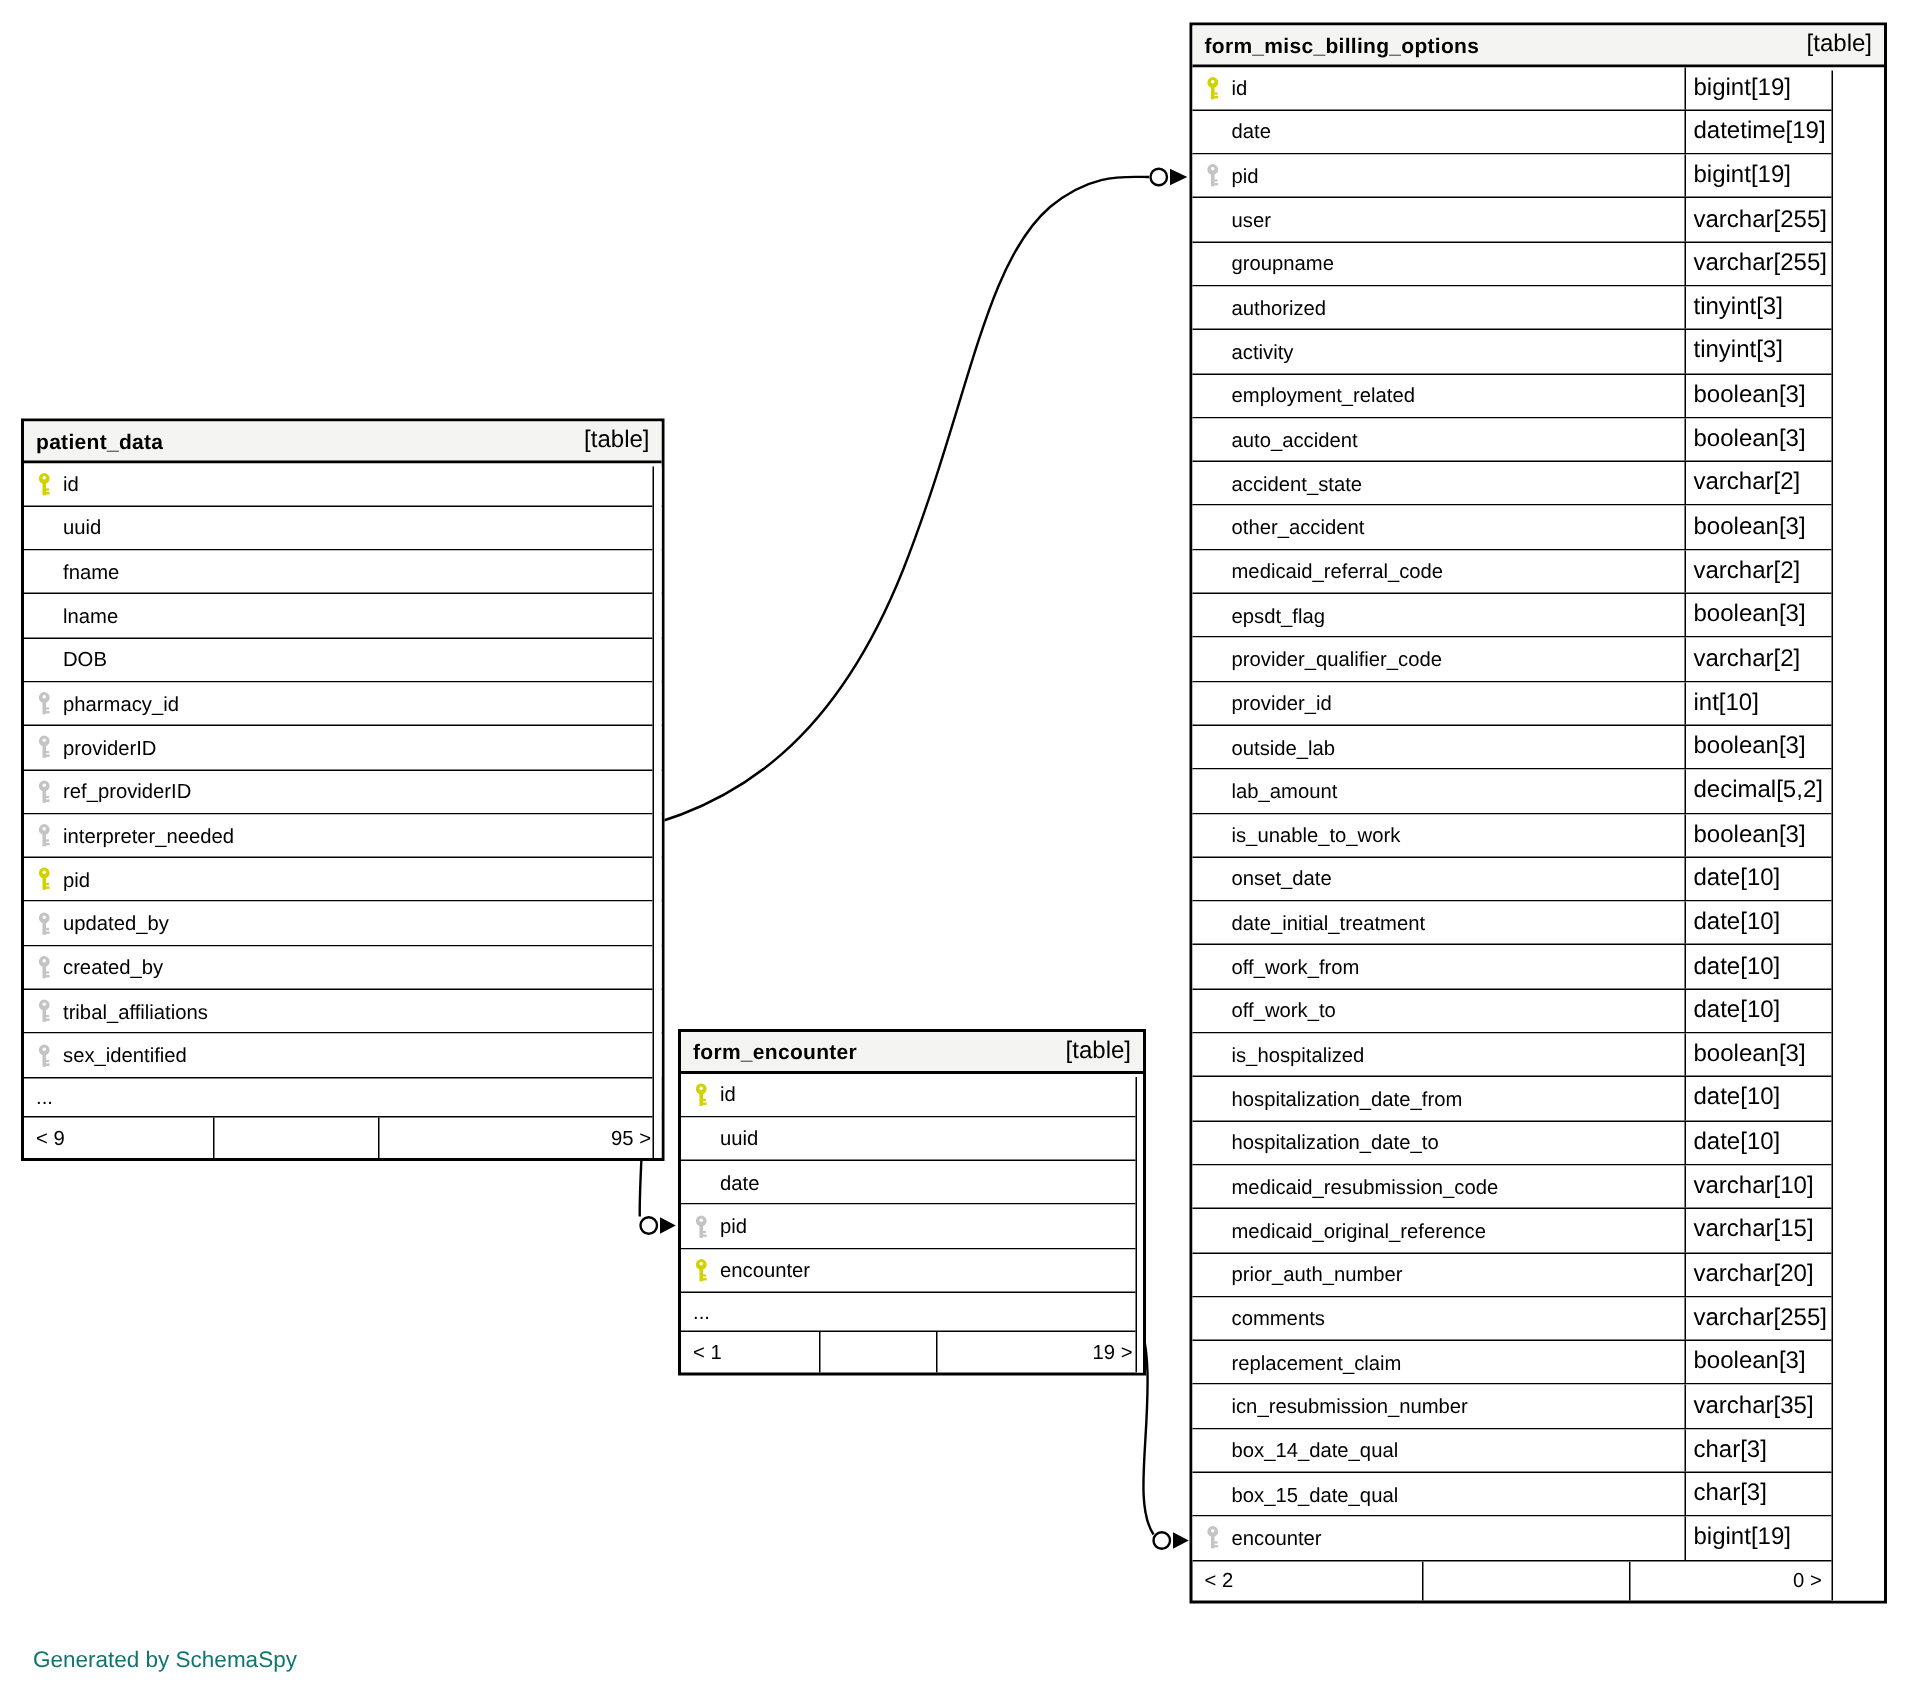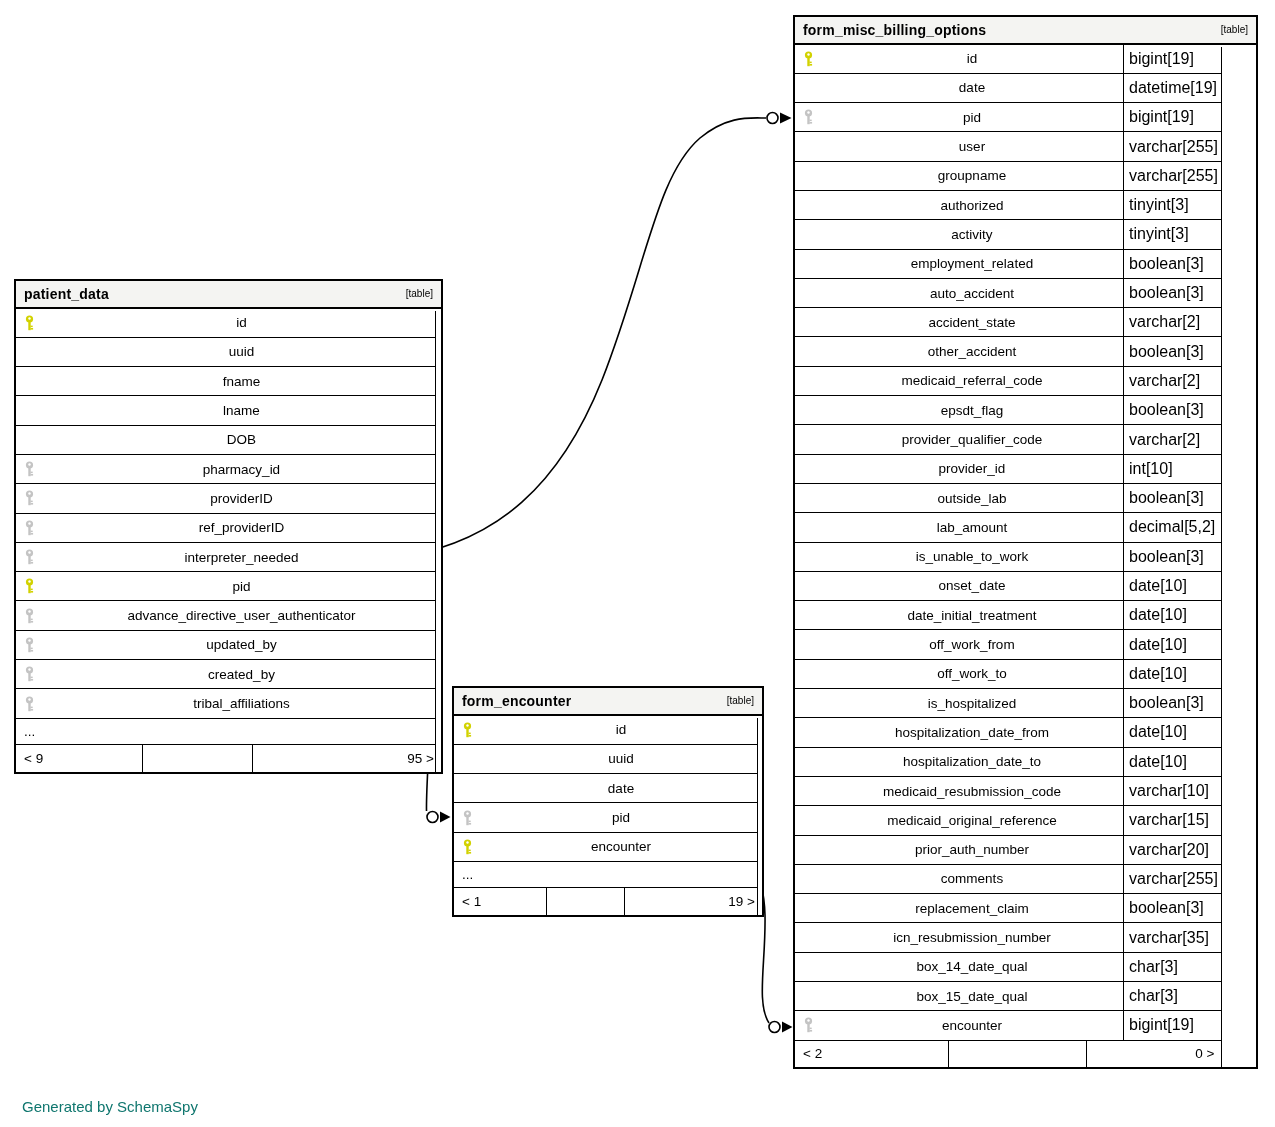--- a/index.html
+++ b/index.html
@@ -15,23 +15,23 @@
   #t-patient{left:14px;top:249px;width:429px;margin-top:30px;}
   #t-encounter{left:452px;top:686px;width:312px;}
   #t-billing{left:793px;top:15px;width:465px;}
 
   .thead{
     height:27.5px;background:#f4f4f2;border-bottom:2px solid #000;
     display:flex;align-items:center;justify-content:space-between;
     padding:0 8px;box-sizing:border-box;
   }
   .tname{font-weight:bold;font-size:14px;letter-spacing:.2px;}
-  .ttag{font-size:10px;font-weight:normal;}
-
-  .tbody{position:relative;text-align:center;}
+  .ttag{font-size:16px;font-weight:normal;}
+
+  .tbody{position:relative;}
   .trow{
     height:29.3px;display:flex;align-items:center;box-sizing:border-box;
     border-bottom:1.6px solid #000;background:#fff;
   }
   .keycell{
     width:26px;flex:0 0 26px;display:flex;align-items:center;justify-content:center;
   }
   .keycell svg{display:block;}
   .colname{flex:1;font-size:13.5px;white-space:nowrap;overflow:hidden;}
   .coltype{
@@ -193,32 +193,20 @@
         <div class="trow">
           <span class="keycell">
             <svg width="11" height="16" viewBox="0 0 11 16">
               <circle cx="5.5" cy="4" r="3.6" fill="#c4c4c4"></circle>
               <rect x="4.3" y="6.5" width="2.4" height="8.7" fill="#c4c4c4"></rect>
               <rect x="6.5" y="10.6" width="2.2" height="1.5" fill="#c4c4c4"></rect>
               <rect x="6.5" y="13" width="2.6" height="1.6" fill="#c4c4c4"></rect>
               <circle cx="5.5" cy="3.5" r="1.2" fill="#ffffff"></circle>
             </svg>
           </span>
-          <span class="colname">advance_directive_user_authenticator</span>
-        </div>
-        <div class="trow">
-          <span class="keycell">
-            <svg width="11" height="16" viewBox="0 0 11 16">
-              <circle cx="5.5" cy="4" r="3.6" fill="#c4c4c4"></circle>
-              <rect x="4.3" y="6.5" width="2.4" height="8.7" fill="#c4c4c4"></rect>
-              <rect x="6.5" y="10.6" width="2.2" height="1.5" fill="#c4c4c4"></rect>
-              <rect x="6.5" y="13" width="2.6" height="1.6" fill="#c4c4c4"></rect>
-              <circle cx="5.5" cy="3.5" r="1.2" fill="#ffffff"></circle>
-            </svg>
-          </span>
           <span class="colname">updated_by</span>
         </div>
         <div class="trow">
           <span class="keycell">
             <svg width="11" height="16" viewBox="0 0 11 16">
               <circle cx="5.5" cy="4" r="3.6" fill="#c4c4c4"></circle>
               <rect x="4.3" y="6.5" width="2.4" height="8.7" fill="#c4c4c4"></rect>
               <rect x="6.5" y="10.6" width="2.2" height="1.5" fill="#c4c4c4"></rect>
               <rect x="6.5" y="13" width="2.6" height="1.6" fill="#c4c4c4"></rect>
               <circle cx="5.5" cy="3.5" r="1.2" fill="#ffffff"></circle>
@@ -230,20 +218,32 @@
           <span class="keycell">
             <svg width="11" height="16" viewBox="0 0 11 16">
               <circle cx="5.5" cy="4" r="3.6" fill="#c4c4c4"></circle>
               <rect x="4.3" y="6.5" width="2.4" height="8.7" fill="#c4c4c4"></rect>
               <rect x="6.5" y="10.6" width="2.2" height="1.5" fill="#c4c4c4"></rect>
               <rect x="6.5" y="13" width="2.6" height="1.6" fill="#c4c4c4"></rect>
               <circle cx="5.5" cy="3.5" r="1.2" fill="#ffffff"></circle>
             </svg>
           </span>
           <span class="colname">tribal_affiliations</span>
+        </div>
+        <div class="trow">
+          <span class="keycell">
+            <svg width="11" height="16" viewBox="0 0 11 16">
+              <circle cx="5.5" cy="4" r="3.6" fill="#c4c4c4"></circle>
+              <rect x="4.3" y="6.5" width="2.4" height="8.7" fill="#c4c4c4"></rect>
+              <rect x="6.5" y="10.6" width="2.2" height="1.5" fill="#c4c4c4"></rect>
+              <rect x="6.5" y="13" width="2.6" height="1.6" fill="#c4c4c4"></rect>
+              <circle cx="5.5" cy="3.5" r="1.2" fill="#ffffff"></circle>
+            </svg>
+          </span>
+          <span class="colname">sex_identified</span>
         </div>
       </div>
     <div class="ellipsisrow">...</div>
     <div class="tfoot">
       <span class="fcell f-left">&lt; 9</span>
       <span class="fcell f-mid"></span>
       <span class="fcell f-right">95 &gt;</span>
     </div>
     <div class="gutter"></div>
   </div>

